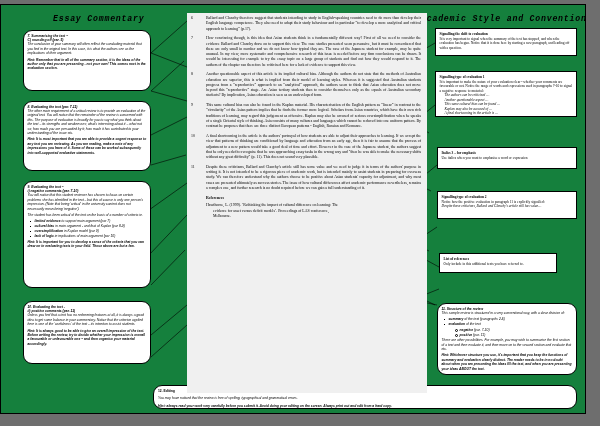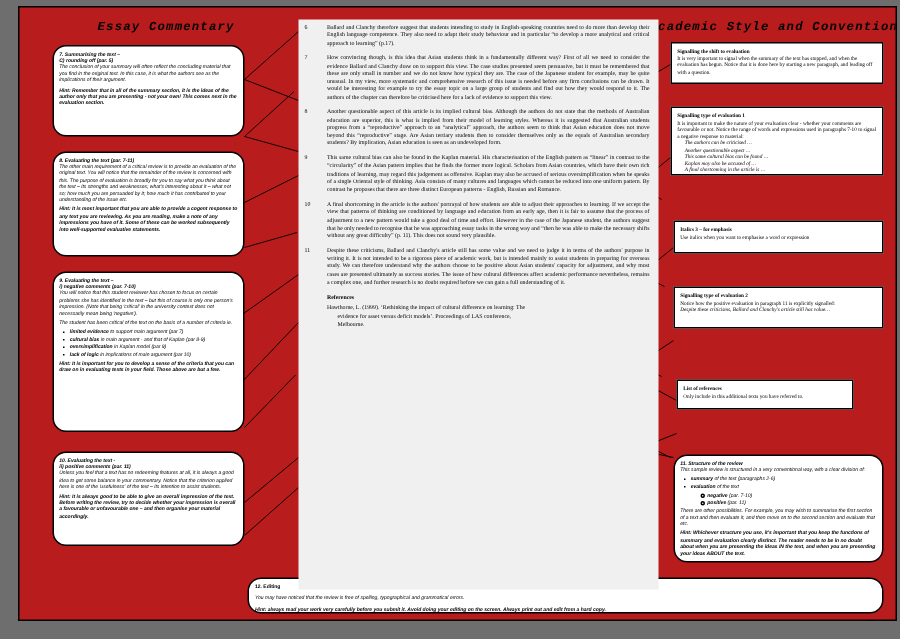--- a/index.html
+++ b/index.html
@@ -3,23 +3,23 @@
 <meta charset="utf-8">
 <style>
   html,body{margin:0;padding:0;}
   body{
     width:600px;height:426px;
     background:#6e6e6e;
     font-family:"Liberation Sans", sans-serif;
     overflow:hidden;
   }
   .page{
-    position:absolute;left:12px;top:4px;
+    position:absolute;left:0;top:4px;
     width:584px;height:408px;
-    background:#b91c1c;
+    background:#15803d;
     border:1px solid #000;
     overflow:hidden;
   }
   .col-head{
     position:absolute;
     font-family:"Liberation Mono", monospace;
     font-weight:bold;font-style:italic;
     font-size:8.2px;letter-spacing:0.8px;
     color:#000;white-space:nowrap;
   }

